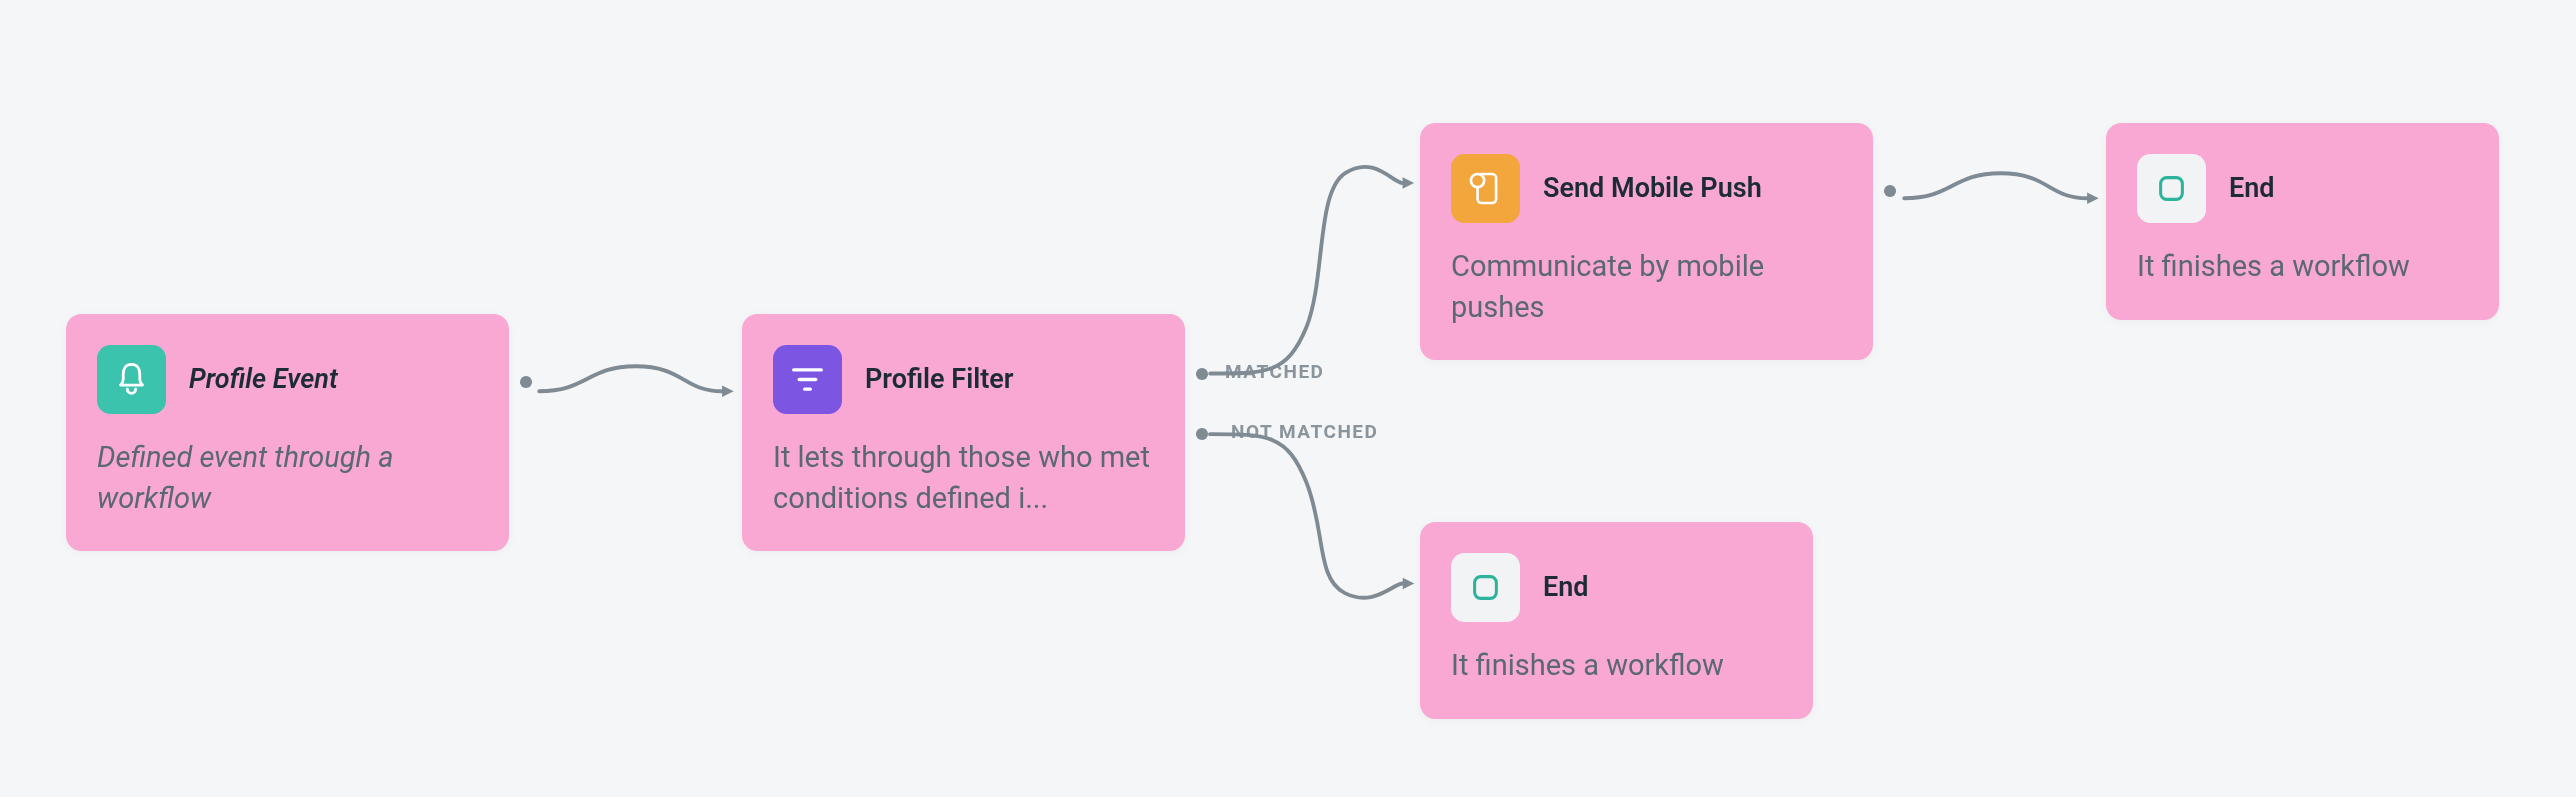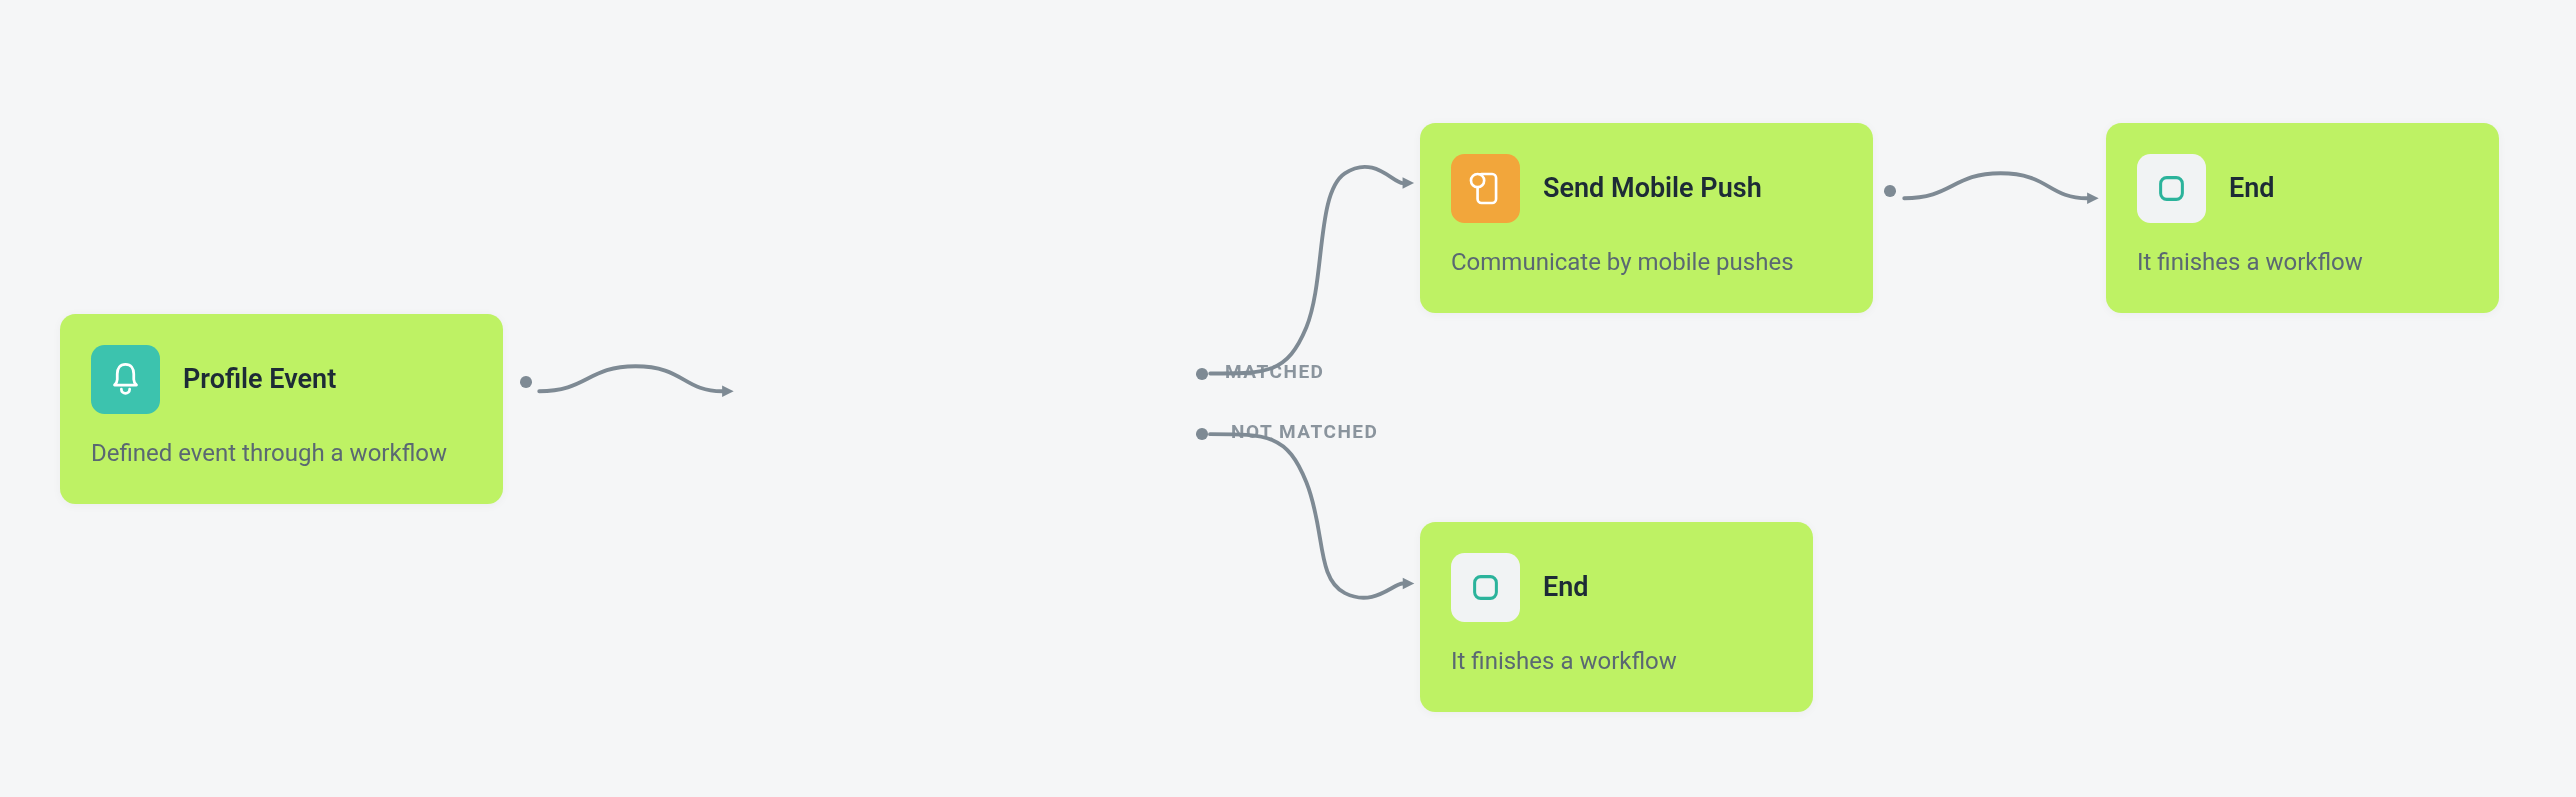--- a/index.html
+++ b/index.html
@@ -12,21 +12,21 @@
     height: 798px;
     overflow: hidden;
   }
   .canvas {
     position: relative;
     width: 2576px;
     height: 798px;
   }
   .node {
     position: absolute;
-    background: #bef264;
+    background: #f9a8d4;
     border-radius: 15.4px;
     box-shadow: 0 1.9px 9.6px rgba(0,0,0,0.04);
     padding: 31px 31px 33px 31px;
   }
   .node-header {
     display: flex;
     align-items: center;
     gap: 23px;
     margin-bottom: 23px;
   }
@@ -39,21 +39,21 @@
     justify-content: center;
     flex-shrink: 0;
   }
   .node-title {
     font-size: 27px;
     font-weight: 600;
     color: #1d2b36;
     line-height: 1.25;
   }
   .node-sub {
-    font-size: 24px;
+    font-size: 29px;
     color: #5a6872;
     line-height: 1.4;
   }
   .icon-teal { background: #3cc3ae; }
   .icon-purple { background: #7c55e3; }
   .icon-orange { background: #f2a63b; }
   .icon-gray { background: #f1f3f4; }
   .dot {
     position: absolute;
     width: 11.6px;
@@ -83,39 +83,52 @@
     fill: #7e8a94;
     stroke: none;
   }
   
 </style>
 </head>
 <body>
 
 <div class="canvas">
 
-  <div class="node" style="left:60px; top:314px; width:443px;">
+  <div class="node" style="left:66px; top:314px; width:443px;font-style:italic;">
     <div class="node-header">
       <div class="node-icon icon-teal">
         <svg width="33" height="37" viewBox="0 0 24 26">
           <path d="M12 2 C8 2 6 5 6 9 L6 13 C6 15 5 16 4 17 L20 17 C19 16 18 15 18 13 L18 9 C18 5 16 2 12 2 Z" fill="none" stroke="#fff" stroke-width="2" stroke-linejoin="round"></path>
           <path d="M9 20 C9 22 10.5 23 12 23 C13.5 23 15 22 15 20" fill="none" stroke="#fff" stroke-width="2" stroke-linecap="round"></path>
         </svg>
       </div>
       <div class="node-title">Profile Event</div>
     </div>
     <div class="node-sub">Defined event through a workflow</div>
   </div>
   <div class="dot" style="left:520px; top:376px;"></div>
 
   <svg class="connector" style="left:539px; top:347px; width:193px; height:77px;" viewBox="0 0 200 80" width="193" height="77">
     <path d="M0 46 C50 46 50 20 100 20 C150 20 150 46 190 46"></path>
     <polygon class="arrow" points="190,40 202,46 190,52"></polygon>
   </svg>
 
+  <div class="node" style="left:742px; top:314px; width:443px;">
+    <div class="node-header">
+      <div class="node-icon icon-purple">
+        <svg width="33" height="29" viewBox="0 0 24 20">
+          <line x1="2" y1="3" x2="22" y2="3" stroke="#fff" stroke-width="2.5" stroke-linecap="round"></line>
+          <line x1="6" y1="10" x2="18" y2="10" stroke="#fff" stroke-width="2.5" stroke-linecap="round"></line>
+          <line x1="10" y1="17" x2="14" y2="17" stroke="#fff" stroke-width="2.5" stroke-linecap="round"></line>
+        </svg>
+      </div>
+      <div class="node-title">Profile Filter</div>
+    </div>
+    <div class="node-sub">It lets through those who met conditions defined i...</div>
+  </div>
   <div class="dot" style="left:1196px; top:368px;"></div>
   <div class="dot" style="left:1196px; top:428px;"></div>
   <div class="branch-label" style="left:1225px; top:360px;">MATCHED</div>
   <div class="branch-label" style="left:1231px; top:420px;">NOT MATCHED</div>
 
   <svg class="connector" style="left:1210px; top:135px; width:212px; height:250px;" viewBox="0 0 220 260" width="212" height="250">
     <path d="M0 248 C60 248 80 248 100 200 C120 150 110 60 140 40 C170 20 190 50 200 50"></path>
     <polygon class="arrow" points="200,44 212,50 200,56"></polygon>
   </svg>
 

